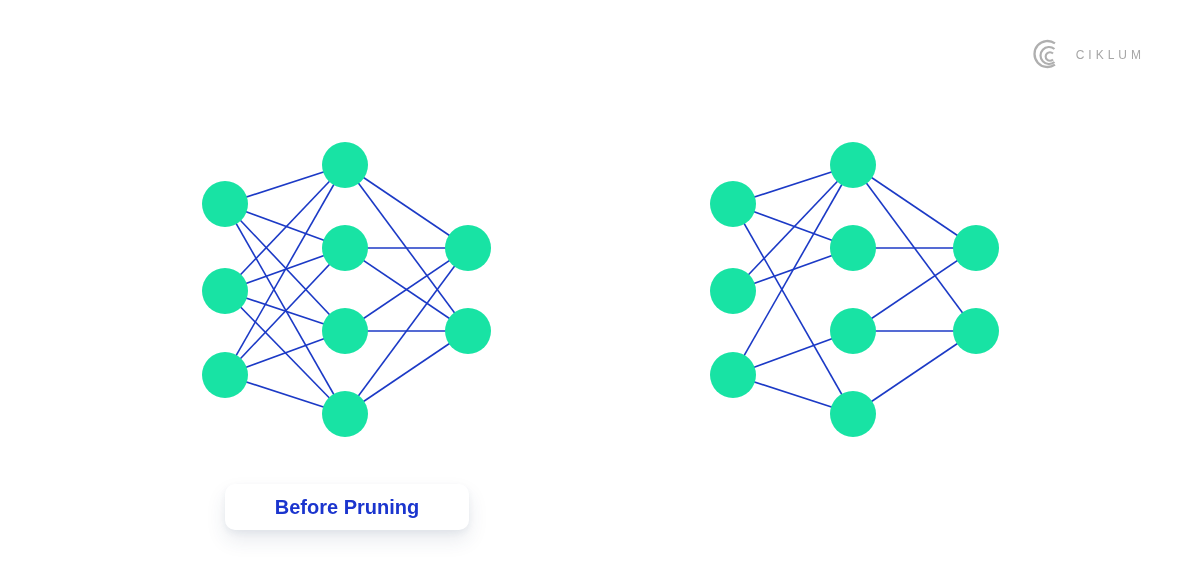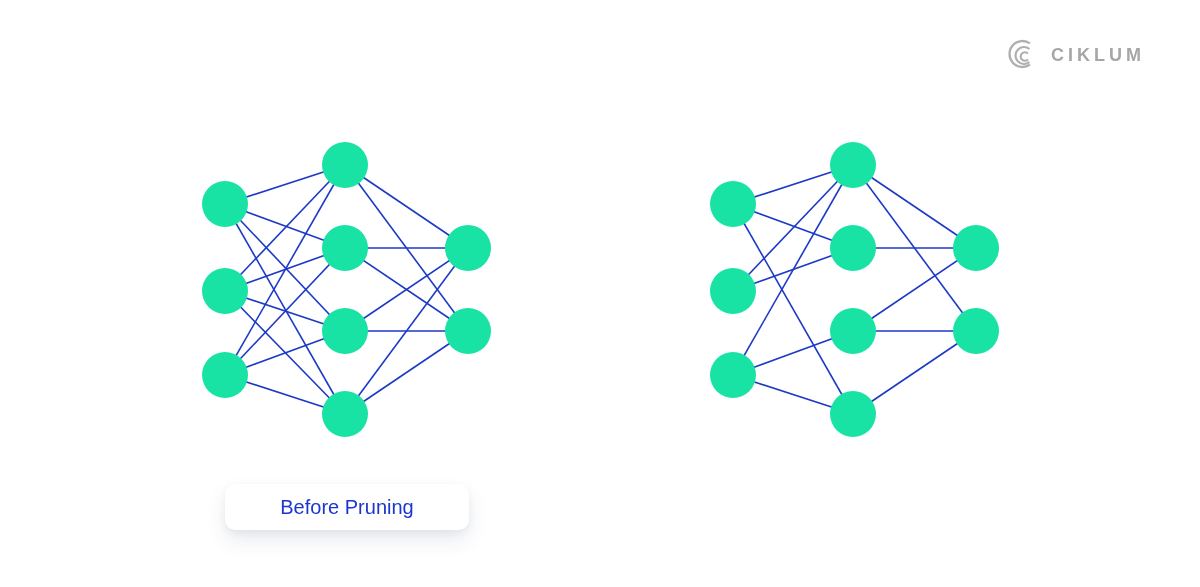--- a/index.html
+++ b/index.html
@@ -16,23 +16,23 @@
   .logo {
     position: absolute;
     top: 38px;
     right: 55px;
     display: flex;
     align-items: center;
     gap: 10px;
   }
   .logo-icon svg { display: block; }
   .logo-text {
-    font-size: 18px;
+    font-size: 12px;
     letter-spacing: 4px;
-    font-weight: 700;
+    font-weight: 400;
     color: var(--logo-color, #a6a6a6);
   }
 
   
   .network {
     position: absolute;
     top: 120px;
     width: 330px;
     height: 330px;
   }
@@ -46,21 +46,21 @@
     height: 46px;
     background: var(--label-bg, #ffffff);
     border-radius: 10px;
     box-shadow: 0 10px 20px rgba(40, 60, 100, 0.10),
                 0 3px 6px  rgba(40, 60, 100, 0.06);
     display: flex;
     align-items: center;
     justify-content: center;
     color: var(--label-text, #1b35ce);
     font-size: 20px;
-    font-weight: 400;
+    font-weight: 700;
   }
   #caption-before { left: 225px; width: 244px; }
   #caption-after  { left: 733px; width: 242px; }
 </style>
 </head>
 <body>
 
 <div class="canvas">
 
   <div class="logo">

